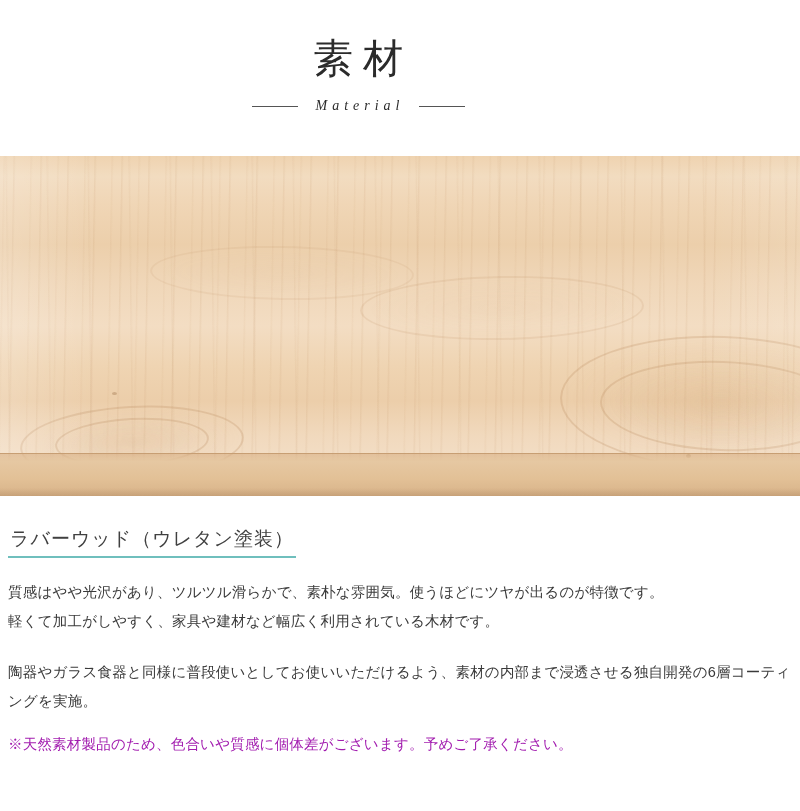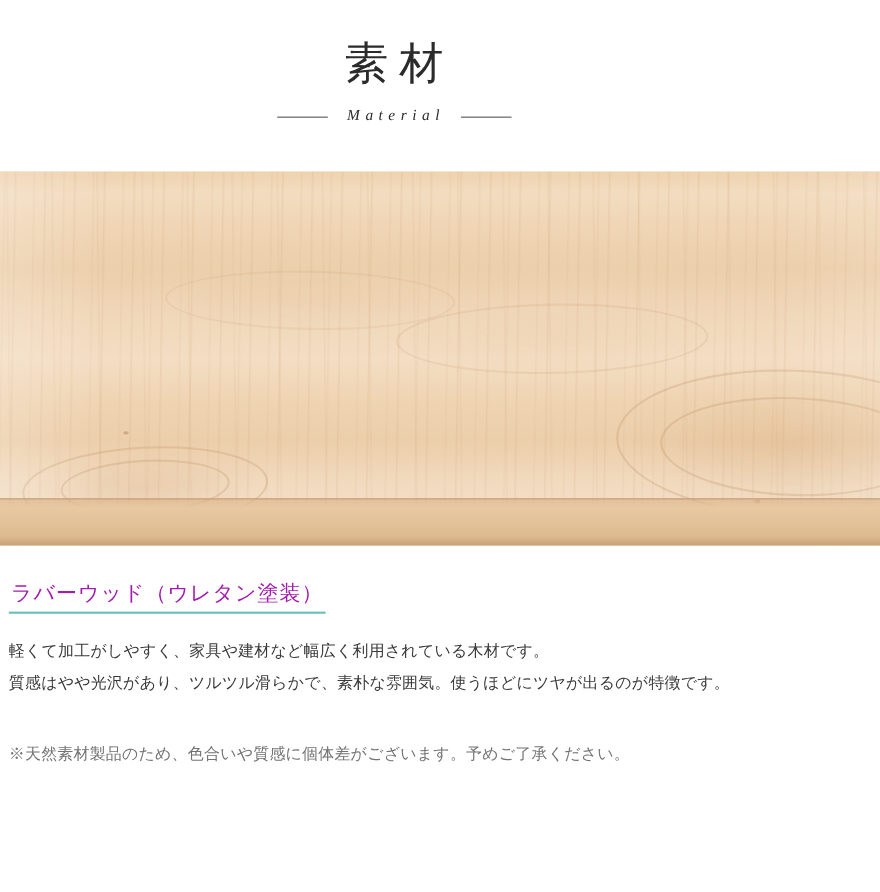--- a/index.html
+++ b/index.html
@@ -149,40 +149,40 @@
       linear-gradient(to right, rgba(255,255,255,0.18), rgba(255,255,255,0) 12%, rgba(255,255,255,0) 88%, rgba(255,255,255,0.10));
   }
 
   
   .content {
     padding: 30px 8px 0 8px;
   }
   .subtitle {
     display: inline-block;
     font-size: 19px;
-    color: #a21caf;
+    color: #404040;
     letter-spacing: 1px;
     border-bottom: 2px solid #6fbfbd;
     padding: 0 2px 4px 2px;
     margin: 0 0 20px 0;
     font-weight: normal;
   }
   .para {
     font-size: 14.5px;
     line-height: 2.0;
     color: #3a3a3a;
     margin: 0;
     letter-spacing: 0.2px;
   }
   .para + .para { margin-top: 0; }
   .para-gap { height: 22px; }
   .note {
     font-size: 14.5px;
     line-height: 1.9;
-    color: #737373;
+    color: #a21caf;
     letter-spacing: 0.2px;
   }
 </style>
 </head>
 <body>
 
 <div class="header">
   <h1 class="header-title">素材</h1>
   <div class="header-sub-wrap">
     <span class="rule"></span>
@@ -204,20 +204,21 @@
   <div class="speck sp3"></div>
   <div class="speck sp4"></div>
   <div class="vignette"></div>
   <div class="edge"></div>
   <div class="edge-shadow"></div>
 </div>
 
 <div class="content">
   <h2 class="subtitle">ラバーウッド（ウレタン塗装）</h2>
 
+  <p class="para">質感はやや光沢があり、ツルツル滑らかで、素朴な雰囲気。使うほどにツヤが出るのが特徴です。</p>
   <p class="para">軽くて加工がしやすく、家具や建材など幅広く利用されている木材です。</p>
-  <p class="para">質感はやや光沢があり、ツルツル滑らかで、素朴な雰囲気。使うほどにツヤが出るのが特徴です。</p>
 
   <div class="para-gap"></div>
 
+  <p class="para">陶器やガラス食器と同様に普段使いとしてお使いいただけるよう、素材の内部まで浸透させる独自開発の6層コーティングを実施。</p>
 
   <p class="note">※天然素材製品のため、色合いや質感に個体差がございます。予めご了承ください。</p>
 </div>
 
 </body></html>

